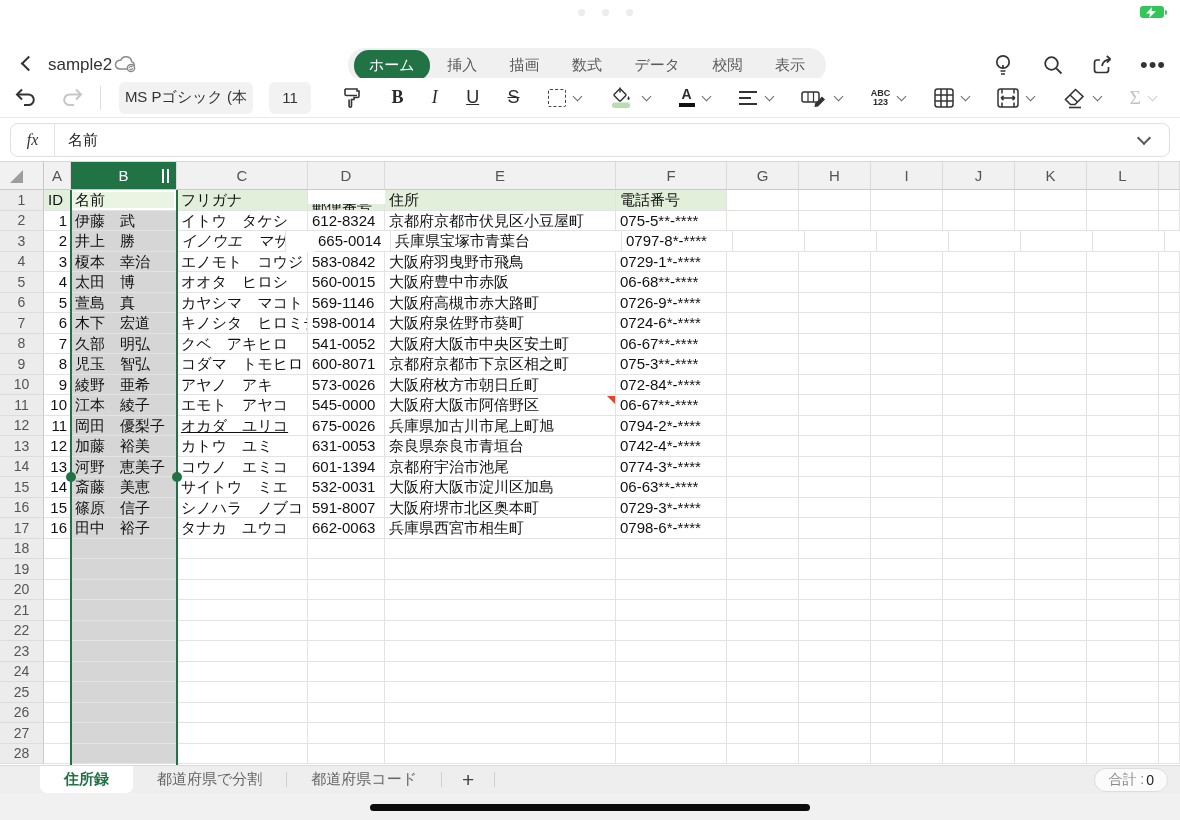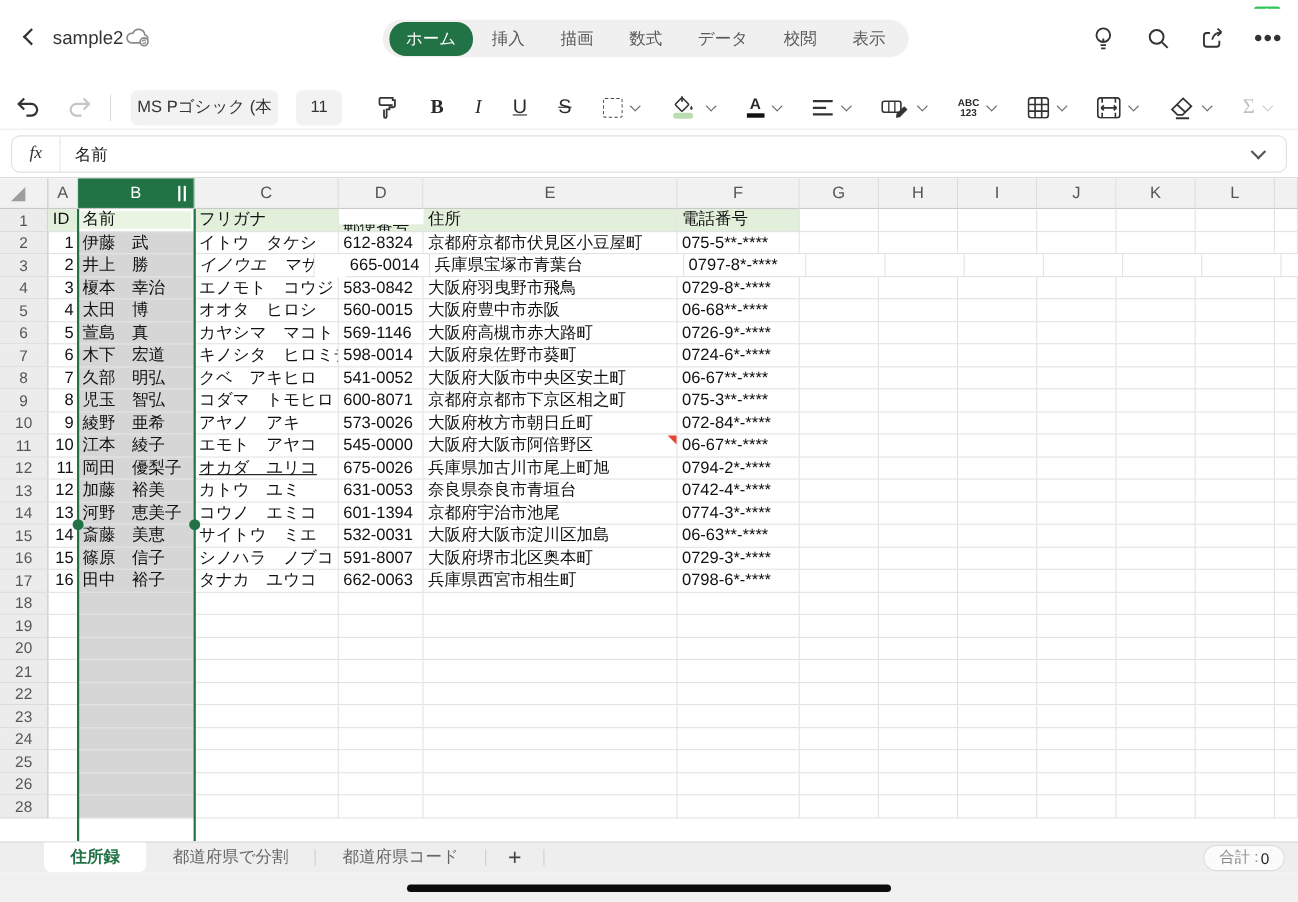--- a/index.html
+++ b/index.html
@@ -12,21 +12,21 @@
   
   .status { position:absolute; top:0; left:0; width:100%; height:25px; background:#fff; }
   .drag-dots { position:absolute; top:9px; left:578px; display:flex; gap:17px; }
   .drag-dots i { width:7px; height:7px; border-radius:50%; background:#ececec; }
   .battery { position:absolute; top:6px; right:16px; width:24px; height:12px;
     background:#32c658; border-radius:3px; }
   .battery:after { content:""; position:absolute; right:-3px; top:3.5px; width:2.5px; height:5px;
     background:#32c658; border-radius:0 2px 2px 0; }
   .battery svg { position:absolute; left:3px; top:0.5px; }
   
-  .titlebar { position:absolute; top:8px; left:0; width:100%; height:53px; background:#fff; }
+  .titlebar { position:absolute; top:38px; left:0; width:100%; height:53px; background:#fff; }
   .back { position:absolute; left:20px; top:19px; width:14px; height:14px; cursor:pointer; }
   .back i { display:block; width:11px; height:11px; border:solid #333; border-width:0 2.2px 2.2px 0;
     transform:rotate(135deg); margin-top:1px; margin-left:3px; }
   .fname { position:absolute; left:48px; top:17px; font-size:17px; color:#333; }
   .cloud { position:absolute; left:113px; top:16px; }
   .ribbon { position:absolute; left:348px; top:10px; width:478px; height:34px; background:#f0f0f0;
     border-radius:17px; display:flex; align-items:center; justify-content:space-between;
     padding:0 6px; }
   .rtab { font-size:15px; color:#5a5a5a; padding:6px 15px; border-radius:15px; white-space:nowrap; cursor:pointer; }
   .rtab.active { background:#217346; color:#fff; }
@@ -359,21 +359,21 @@
         <div class="cell" style="width: 72px; flex: 0 0 auto;"></div>
         <div class="cell" style="width: 21px; flex: 0 0 auto;"></div>
       </div>
       <div class="row">
         <div class="rh" style="width: 44px; flex: 0 0 auto;">4</div>
         <div class="cell num" style="width: 27px; flex: 0 0 auto;">3</div>
         <div class="cell bgrey" style="width: 106px; flex: 0 0 auto;">榎本　幸治</div>
         <div class="cell" style="width: 131px; flex: 0 0 auto;">エノモト　コウジ</div>
         <div class="cell" style="width: 77px; flex: 0 0 auto;">583-0842</div>
         <div class="cell" style="width: 231px; flex: 0 0 auto;">大阪府羽曳野市飛鳥</div>
-        <div class="cell" style="width: 111px; flex: 0 0 auto;">0729-8*-****</div>
+        <div class="cell" style="width: 111px; flex: 0 0 auto;">0729-1*-****</div>
         <div class="cell" style="width: 72px; flex: 0 0 auto;"></div>
         <div class="cell" style="width: 72px; flex: 0 0 auto;"></div>
         <div class="cell" style="width: 72px; flex: 0 0 auto;"></div>
         <div class="cell" style="width: 72px; flex: 0 0 auto;"></div>
         <div class="cell" style="width: 72px; flex: 0 0 auto;"></div>
         <div class="cell" style="width: 72px; flex: 0 0 auto;"></div>
         <div class="cell" style="width: 21px; flex: 0 0 auto;"></div>
       </div>
       <div class="row">
         <div class="rh" style="width: 44px; flex: 0 0 auto;">5</div>
@@ -706,20 +706,36 @@
         <div class="cell" style="width: 72px; flex: 0 0 auto;"></div>
         <div class="cell" style="width: 72px; flex: 0 0 auto;"></div>
         <div class="cell" style="width: 72px; flex: 0 0 auto;"></div>
         <div class="cell" style="width: 72px; flex: 0 0 auto;"></div>
         <div class="cell" style="width: 72px; flex: 0 0 auto;"></div>
         <div class="cell" style="width: 72px; flex: 0 0 auto;"></div>
         <div class="cell" style="width: 21px; flex: 0 0 auto;"></div>
       </div>
       <div class="row">
         <div class="rh" style="width: 44px; flex: 0 0 auto;">26</div>
+        <div class="cell" style="width: 27px; flex: 0 0 auto;"></div>
+        <div class="cell bgrey" style="width: 106px; flex: 0 0 auto;"></div>
+        <div class="cell" style="width: 131px; flex: 0 0 auto;"></div>
+        <div class="cell" style="width: 77px; flex: 0 0 auto;"></div>
+        <div class="cell" style="width: 231px; flex: 0 0 auto;"></div>
+        <div class="cell" style="width: 111px; flex: 0 0 auto;"></div>
+        <div class="cell" style="width: 72px; flex: 0 0 auto;"></div>
+        <div class="cell" style="width: 72px; flex: 0 0 auto;"></div>
+        <div class="cell" style="width: 72px; flex: 0 0 auto;"></div>
+        <div class="cell" style="width: 72px; flex: 0 0 auto;"></div>
+        <div class="cell" style="width: 72px; flex: 0 0 auto;"></div>
+        <div class="cell" style="width: 72px; flex: 0 0 auto;"></div>
+        <div class="cell" style="width: 21px; flex: 0 0 auto;"></div>
+      </div>
+      <div class="row">
+        <div class="rh" style="width: 44px; flex: 0 0 auto;">27</div>
         <div class="cell" style="width: 27px; flex: 0 0 auto;"></div>
         <div class="cell bgrey" style="width: 106px; flex: 0 0 auto;"></div>
         <div class="cell" style="width: 131px; flex: 0 0 auto;"></div>
         <div class="cell" style="width: 77px; flex: 0 0 auto;"></div>
         <div class="cell" style="width: 231px; flex: 0 0 auto;"></div>
         <div class="cell" style="width: 111px; flex: 0 0 auto;"></div>
         <div class="cell" style="width: 72px; flex: 0 0 auto;"></div>
         <div class="cell" style="width: 72px; flex: 0 0 auto;"></div>
         <div class="cell" style="width: 72px; flex: 0 0 auto;"></div>
         <div class="cell" style="width: 72px; flex: 0 0 auto;"></div>

